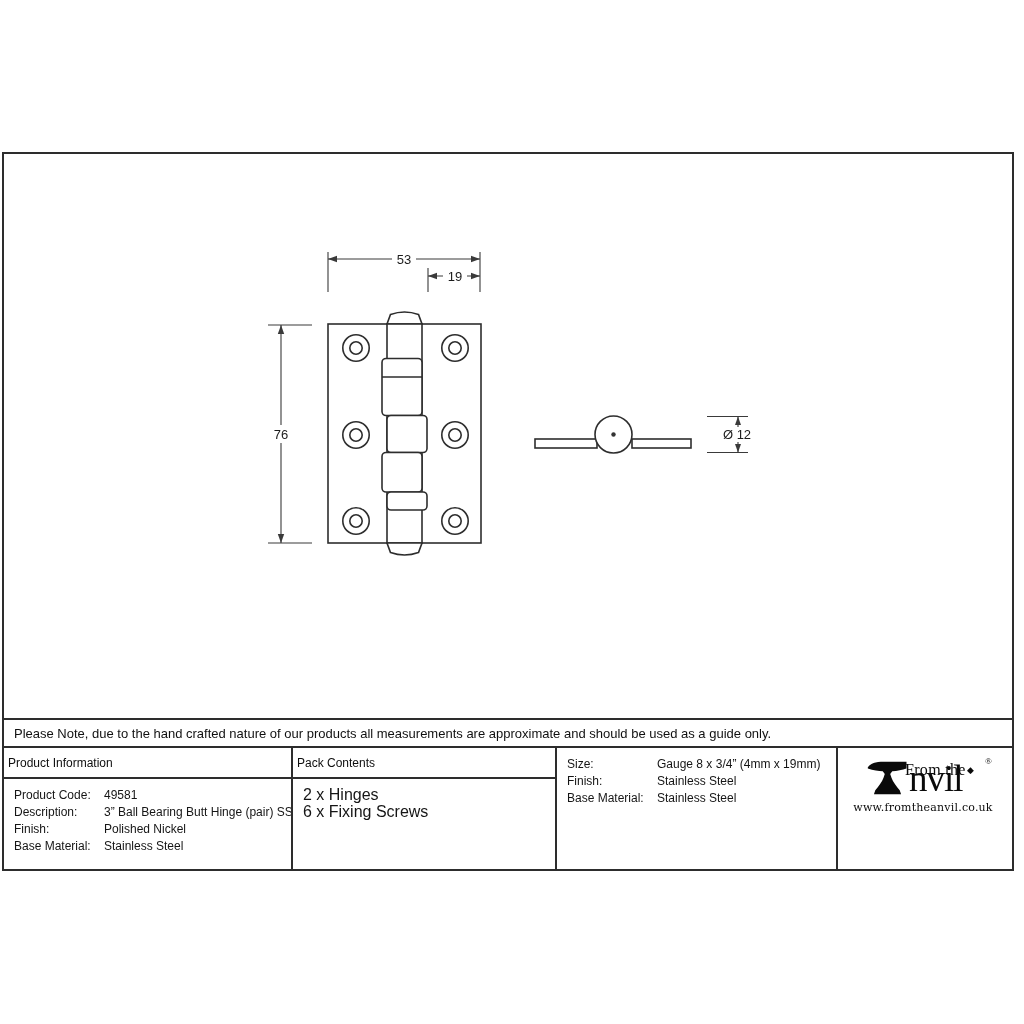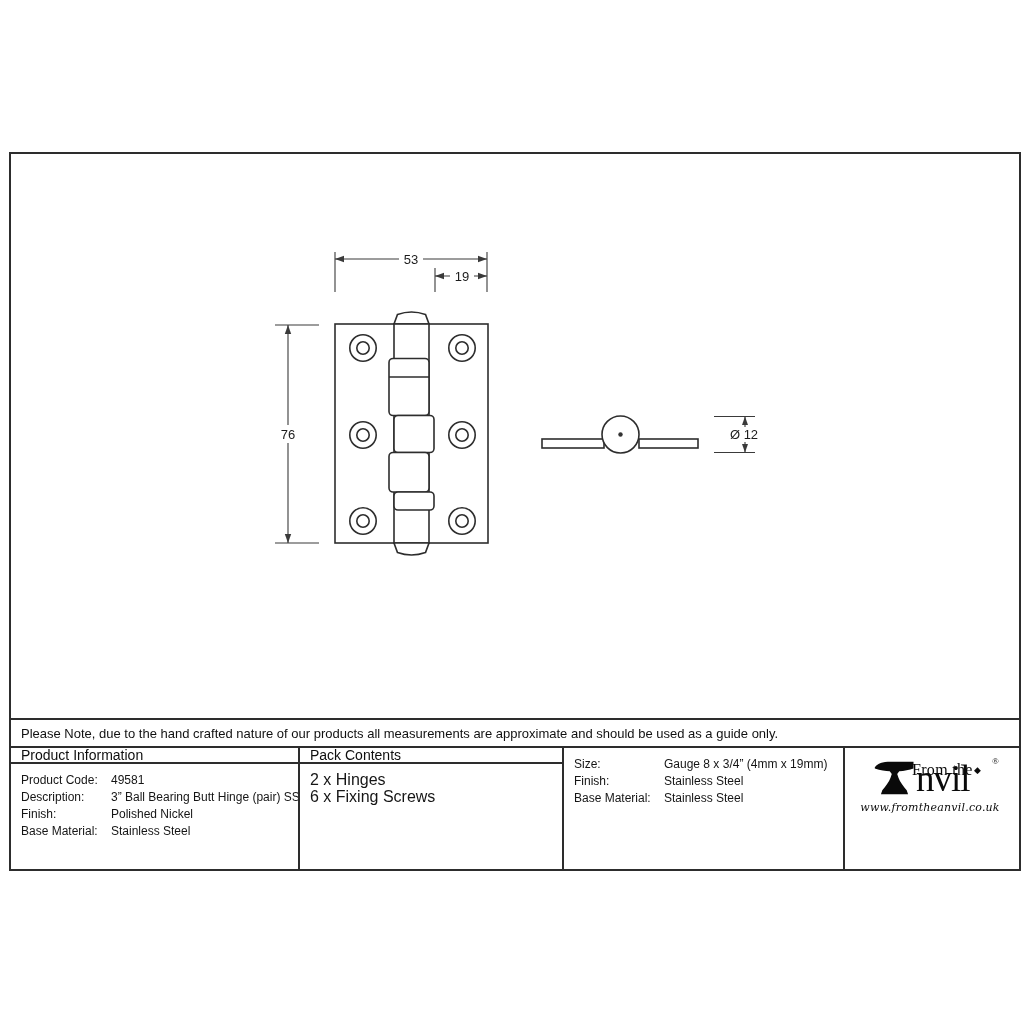--- a/index.html
+++ b/index.html
@@ -10,21 +10,20 @@
   *{margin:0;padding:0;box-sizing:border-box;}
   html,body{width:1024px;height:1024px;background:#fff;overflow:hidden;}
   body{font-family:"Liberation Sans",sans-serif;color:var(--text);position:relative;}
 
   
   #frame{
     position:absolute;left:2px;top:152px;width:1012px;height:719px;
     border:2px solid var(--line);
     display:flex;flex-direction:column;
     background:#fff;
-    margin-left:7px;
   }
   #drawing-space{height:564px;position:relative;}
   #drawing-svg{position:absolute;left:-4px;top:-154px;width:1024px;height:724px;}
 
   #note-row{
     border-top:2px solid var(--line);
     height:28px;display:flex;align-items:center;
     padding-left:10px;font-size:13px;color:#111;
     flex:0 0 auto;
   }
@@ -33,23 +32,23 @@
     border-top:2px solid var(--line);
     flex:1 1 auto;display:flex;min-height:0;
   }
   .col{min-width:0;}
   .col + .col{border-left:2px solid var(--line);}
   .col-product{flex:0 0 287px;}
   .col-pack{flex:0 0 264px;}
   .col-screws{flex:0 0 281px;}
   .col-brand{flex:1 1 auto;position:relative;}
   .col-header{
-    height:16px;border-bottom:2px solid var(--line);
-    display:flex;align-items:center;padding-left:10px;
-    font-size:14px;color:#0e0e0e;
+    height:31px;border-bottom:2px solid var(--line);
+    display:flex;align-items:center;padding-left:4px;
+    font-size:12px;color:#0e0e0e;
   }
   .col-body{padding:7px 0 0 10px;}
   .kv{display:flex;height:17px;align-items:center;font-size:12px;white-space:nowrap;}
   .kv .k{width:90px;flex:0 0 90px;}
   .pack-item{height:17px;display:flex;align-items:center;font-size:16px;white-space:nowrap;}
 
   
   .brand-box{position:absolute;left:0;top:0;right:0;bottom:0;}
   .anvil-glyph{position:absolute;left:28px;top:11px;width:43px;height:38px;}
   .brand-tagline{
@@ -58,21 +57,21 @@
   }
   .brand-star{position:absolute;left:129px;top:17px;font-size:9px;color:#0a0a0a;}
   .brand-reg{position:absolute;left:147px;top:8px;font-family:"Liberation Serif",serif;font-size:9px;color:#0a0a0a;}
   .brand-name{
     position:absolute;left:71px;top:12px;
     font-family:"Liberation Serif",serif;font-size:37px;line-height:37px;color:#0a0a0a;
     letter-spacing:-1px;
   }
   .brand-site{
     position:absolute;left:0;right:4px;top:53px;text-align:center;
-    font-family:"DejaVu Serif",serif;font-style:italic;font-size:11px;color:#0a0a0a;
+    font-family:"DejaVu Serif",serif;font-size:11px;color:#0a0a0a;
     letter-spacing:.2px;
   }
 
   svg text.dim-label{
     font-family:"Liberation Sans",sans-serif;
     font-size:13px;fill:#1c1c1c;
   }
 </style>
 </head>
 <body>

